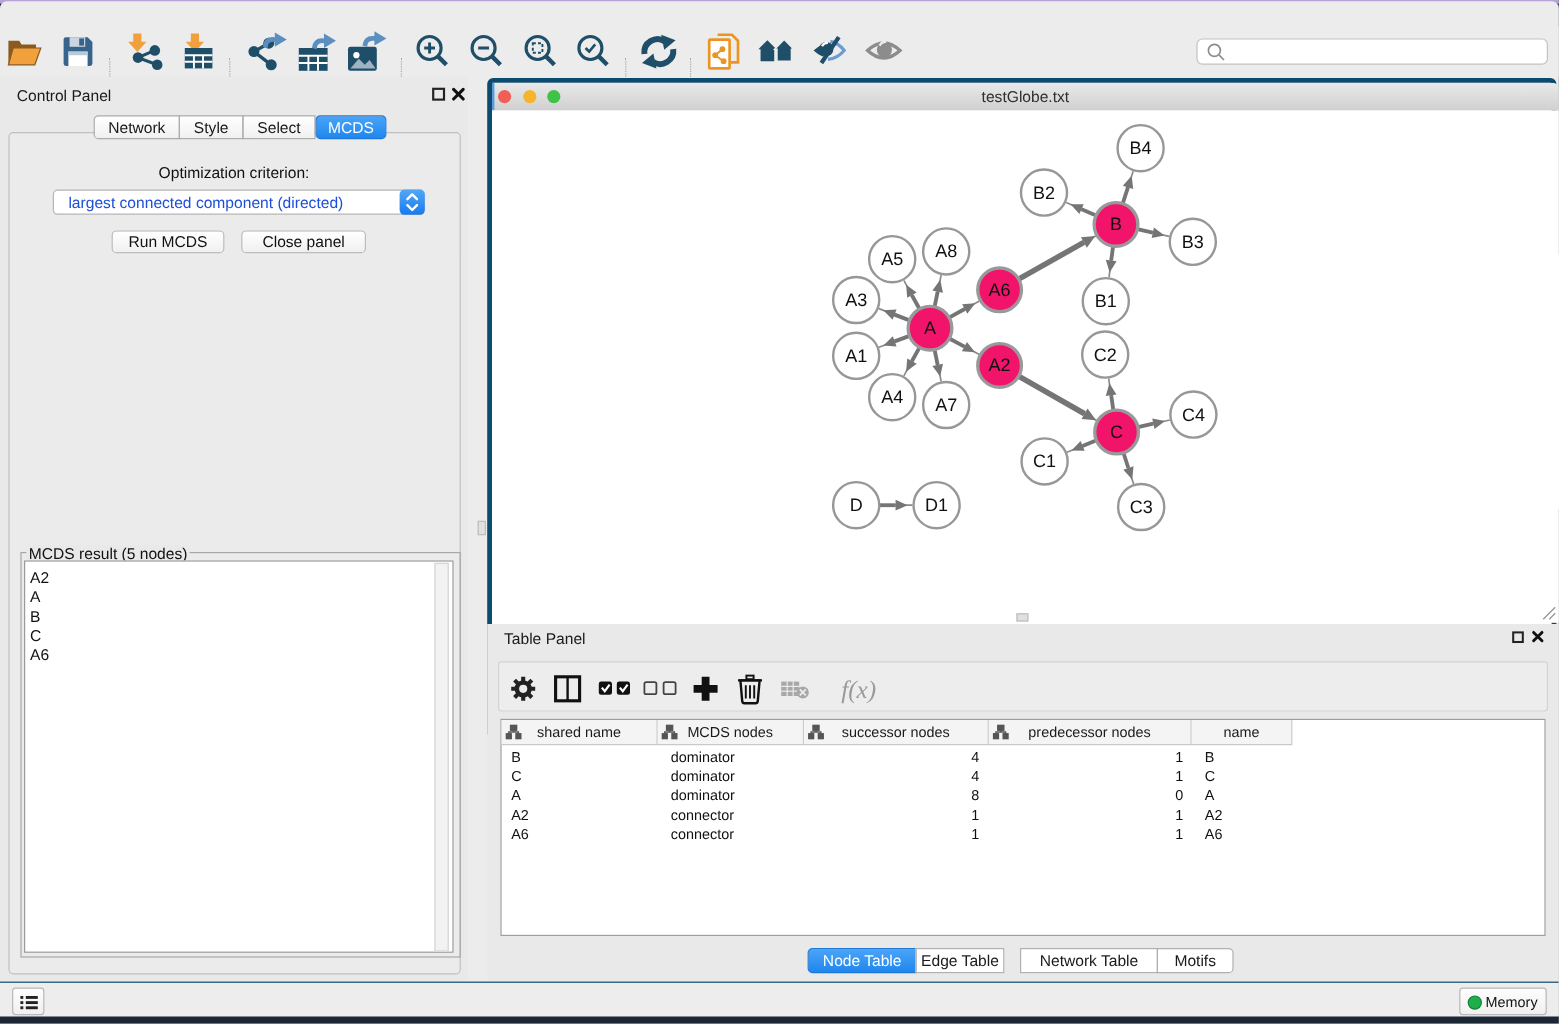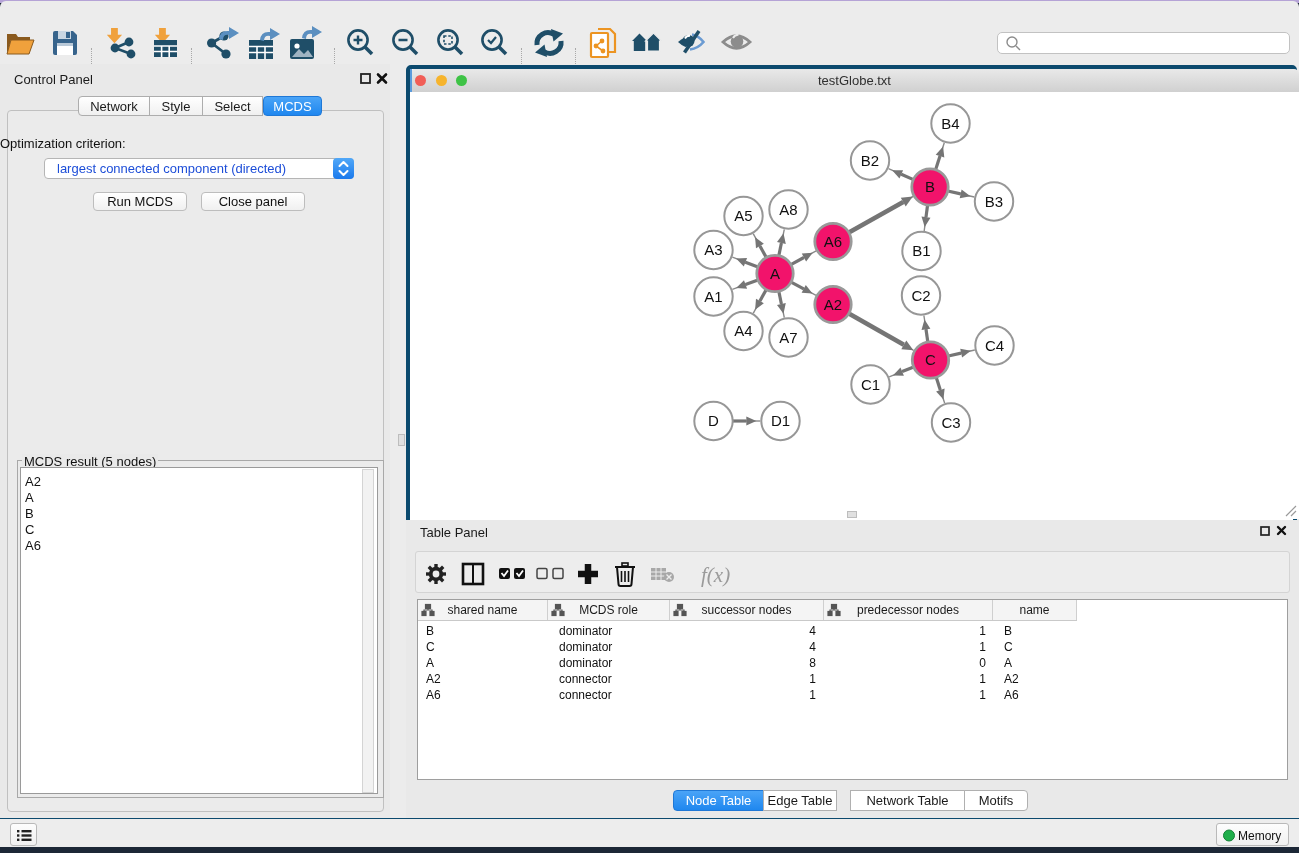--- a/index.html
+++ b/index.html
@@ -21,21 +21,21 @@
 
 #cp{position:absolute;left:0;top:63px;width:390px;height:755px;background:#e9e9e9;}
 #cp .hdr{position:absolute;left:14px;top:8px;font-size:13px;color:#1a1a1a;}
 #cpbox{position:absolute;left:7px;top:46px;width:375px;height:700px;
   border:1px solid #c0c0c0;border-radius:4px;background:#ebebeb;}
 .tab{position:absolute;top:32px;height:20px;line-height:20px;text-align:center;
   font-size:13px;color:#1a1a1a;background:linear-gradient(#ffffff,#f0f0f0);
   border:1px solid #adadad;box-sizing:border-box;}
 .tabsel{background:linear-gradient(#4aa4f7,#1f87ef);color:#fff;border:1px solid #1f78d6;
   border-radius:4px;}
-#optlbl{position:absolute;left:0;top:72px;width:390px;font-size:13px;color:#111;}
+#optlbl{position:absolute;left:0;top:72px;width:390px;text-align:center;font-size:13px;color:#111;}
 #dropdown{position:absolute;left:44px;top:94px;width:310px;height:21px;background:#fff;
   border:1px solid #b5b5b5;border-radius:4px;box-sizing:border-box;}
 #dropdown .txt{position:absolute;left:12px;top:2px;font-size:13px;color:#1d4ed8;}
 #dropdown .spin{position:absolute;right:-1px;top:-1px;width:21px;height:21px;border-radius:4px;
   background:linear-gradient(#51a8f8,#1a79ec);}
 .btn{position:absolute;top:128px;height:19px;line-height:18px;text-align:center;font-size:13px;
   color:#111;background:linear-gradient(#ffffff,#f0f0f0);border:1px solid #bdbdbd;
   border-radius:4px;box-sizing:border-box;}
 #fieldset{position:absolute;left:17px;top:396px;width:367px;height:338px;
   border:1px solid #a8a8a8;box-sizing:border-box;}
@@ -451,21 +451,21 @@
 </g>
 <text x="285" y="30" font-size="21" font-style="italic" fill="#9a9a9a" font-family="Liberation Serif,serif">f(x)</text>
 </svg>
       </div>
     <div id="ttable">
       <div id="thead">
         <div class="th" style="left:0;width:130px;">
             <div class="lbl">shared name</div>
           </div>
         <div class="th" style="left:130px;width:122px;">
-            <div class="lbl">MCDS role</div>
+            <div class="lbl">MCDS nodes</div>
           </div>
         <div class="th" style="left:252px;width:154px;">
             <div class="lbl">successor nodes</div>
           </div>
         <div class="th" style="left:406px;width:169px;">
             <div class="lbl">predecessor nodes</div>
           </div>
         <div class="th" style="left:575px;width:84px;">
             <div class="lbl">name</div>
           </div>

